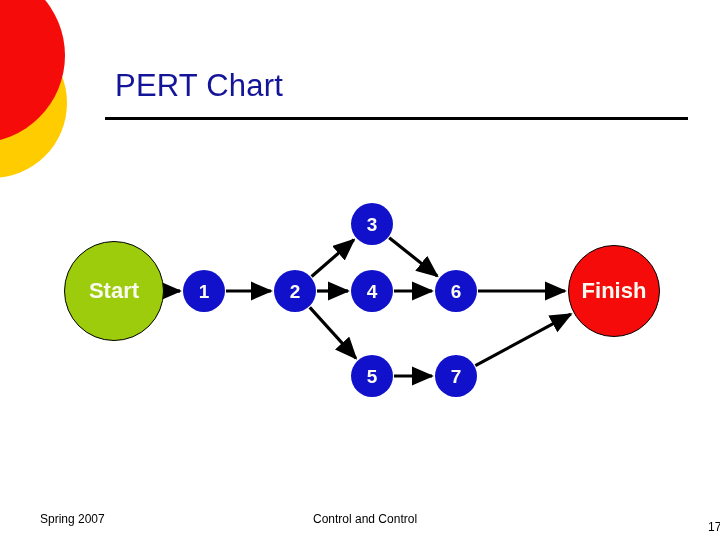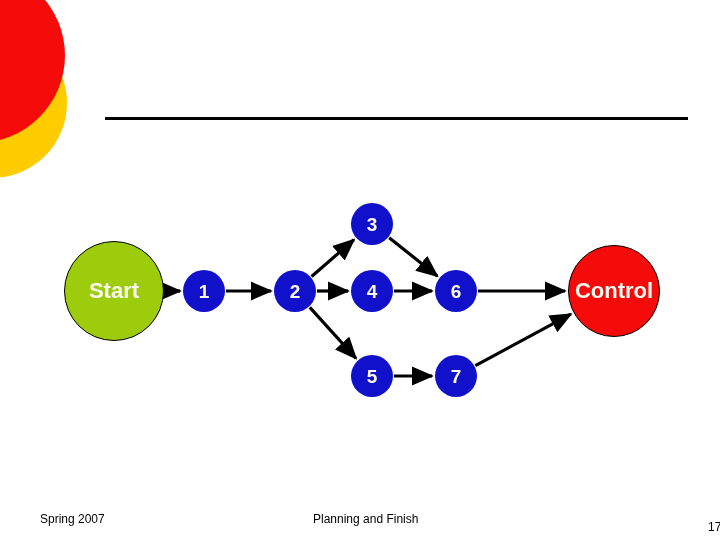--- a/index.html
+++ b/index.html
@@ -119,20 +119,21 @@
   #footer-right { left: 708px; margin-top: 8px; }
 </style>
 </head>
 <body>
 
 <div id="slide">
 
   <div class="deco" id="deco-yellow"></div>
   <div class="deco" id="deco-red"></div>
 
+  <div id="title">PERT Chart</div>
   <div id="title-rule"></div>
 
   <div id="diagram">
     <svg id="edges" viewBox="0 0 720 540">
       <defs>
         <marker id="arw" markerWidth="7" markerHeight="7" refX="6.4" refY="3" orient="auto" markerUnits="strokeWidth">
           <path d="M0,0 L7,3 L0,6 z" fill="#000000"></path>
         </marker>
       </defs>
       <g id="edge-layer" stroke="#000000" stroke-width="3.2" fill="none" marker-end="url(#arw)">
@@ -167,22 +168,22 @@
         <div class="node node-num" style="left: 351px; top: 355px;">
           <span>5</span>
         </div>
         <div class="node node-num" style="left: 435px; top: 270px;">
           <span>6</span>
         </div>
         <div class="node node-num" style="left: 435px; top: 355px;">
           <span>7</span>
         </div>
         <div class="node" id="node-finish" style="left: 568px; top: 245px; width: 92px; height: 92px;">
-          <span>Control</span>
+          <span>Finish</span>
         </div>
       </div>
   </div>
 
   <div class="footer" id="footer-left">Spring 2007</div>
-  <div class="footer" id="footer-center">Planning and Finish</div>
+  <div class="footer" id="footer-center">Control and Control</div>
   <div class="footer" id="footer-right">17</div>
 
 </div>
 
 </body></html>

